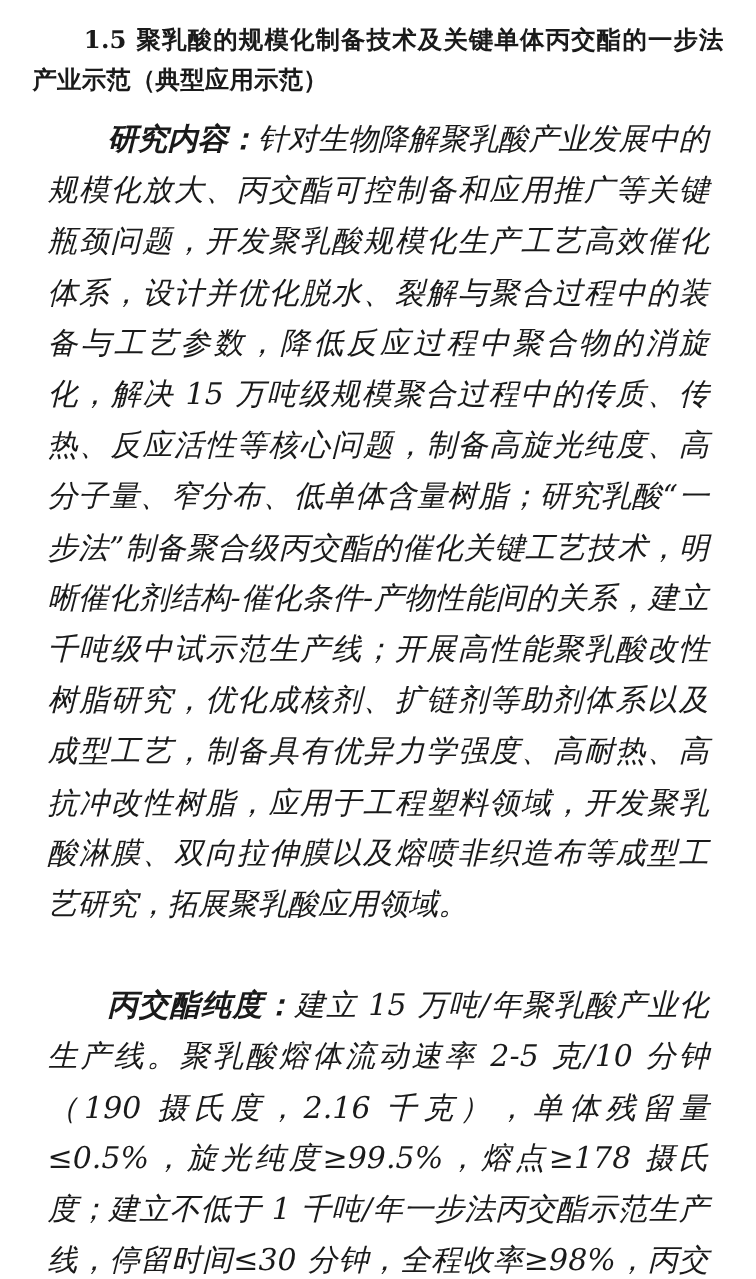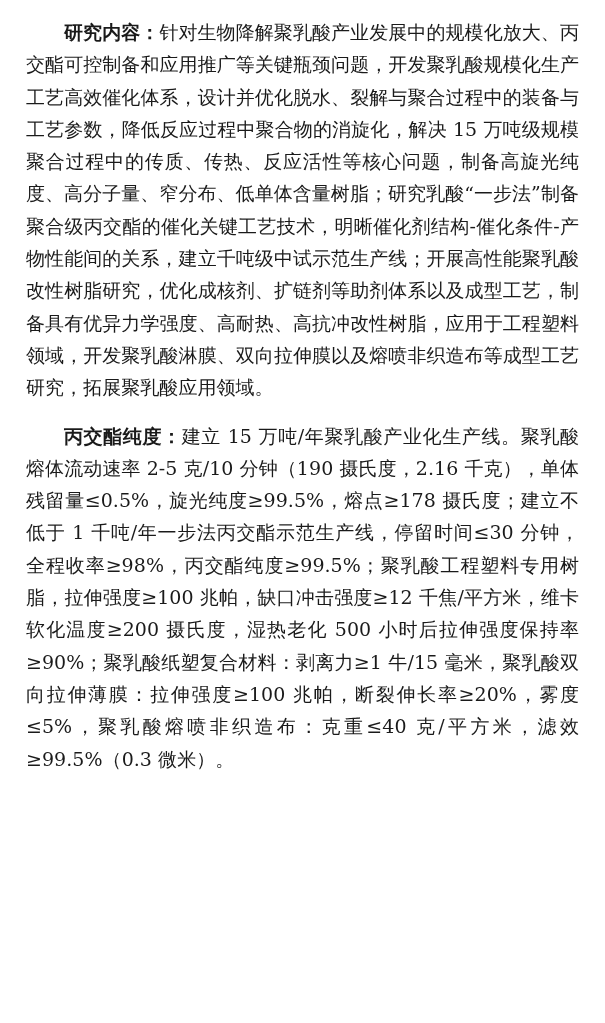--- a/index.html
+++ b/index.html
@@ -24,40 +24,42 @@
   .heading {
     font-weight: bold;
     font-size: 19.5px;
     line-height: 1.62;
     letter-spacing: 0.2px;
     text-align: justify;
     text-indent: 2.1em;
     margin: 0 0 10px 0;
   }
   .para {
-    font-size: 19px;
+    font-size: 24px;
     line-height: 1.70;
     text-align: justify;
     text-justify: inter-ideograph;
     text-indent: 2em;
-    margin: 0;
+    margin: 12px;
     letter-spacing: 0.05px;
+    font-style: italic;
   }
   .lead {
     font-weight: bold;
   }
   .spacer-block {
     height: 16px;
   }
 </style>
 </head>
 <body>
 
 <div class="page">
 
+  <h1 class="heading">1.5  聚乳酸的规模化制备技术及关键单体丙交酯的一步法产业示范（典型应用示范）</h1>
 
   <p class="para">
     <span class="lead">研究内容：</span><span>针对生物降解聚乳酸产业发展中的规模化放大、丙交酯可控制备和应用推广等关键瓶颈问题，开发聚乳酸规模化生产工艺高效催化体系，设计并优化脱水、裂解与聚合过程中的装备与工艺参数，降低反应过程中聚合物的消旋化，解决 15 万吨级规模聚合过程中的传质、传热、反应活性等核心问题，制备高旋光纯度、高分子量、窄分布、低单体含量树脂；研究乳酸“一步法”制备聚合级丙交酯的催化关键工艺技术，明晰催化剂结构-催化条件-产物性能间的关系，建立千吨级中试示范生产线；开展高性能聚乳酸改性树脂研究，优化成核剂、扩链剂等助剂体系以及成型工艺，制备具有优异力学强度、高耐热、高抗冲改性树脂，应用于工程塑料领域，开发聚乳酸淋膜、双向拉伸膜以及熔喷非织造布等成型工艺研究，拓展聚乳酸应用领域。</span>
   </p>
 
   <div class="spacer-block"></div>
 
   <p class="para">
     <span class="lead">丙交酯纯度：</span><span>建立 15 万吨/年聚乳酸产业化生产线。聚乳酸熔体流动速率 2-5 克/10 分钟（190 摄氏度，2.16 千克），单体残留量≤0.5%，旋光纯度≥99.5%，熔点≥178 摄氏度；建立不低于 1 千吨/年一步法丙交酯示范生产线，停留时间≤30 分钟，全程收率≥98%，丙交酯纯度≥99.5%；聚乳酸工程塑料专用树脂，拉伸强度≥100 兆帕，缺口冲击强度≥12 千焦/平方米，维卡软化温度≥200 摄氏度，湿热老化 500 小时后拉伸强度保持率≥90%；聚乳酸纸塑复合材料：剥离力≥1 牛/15 毫米，聚乳酸双向拉伸薄膜：拉伸强度≥100 兆帕，断裂伸长率≥20%，雾度≤5%，聚乳酸熔喷非织造布：克重≤40 克/平方米，滤效≥99.5%（0.3 微米）。</span>
   </p>

